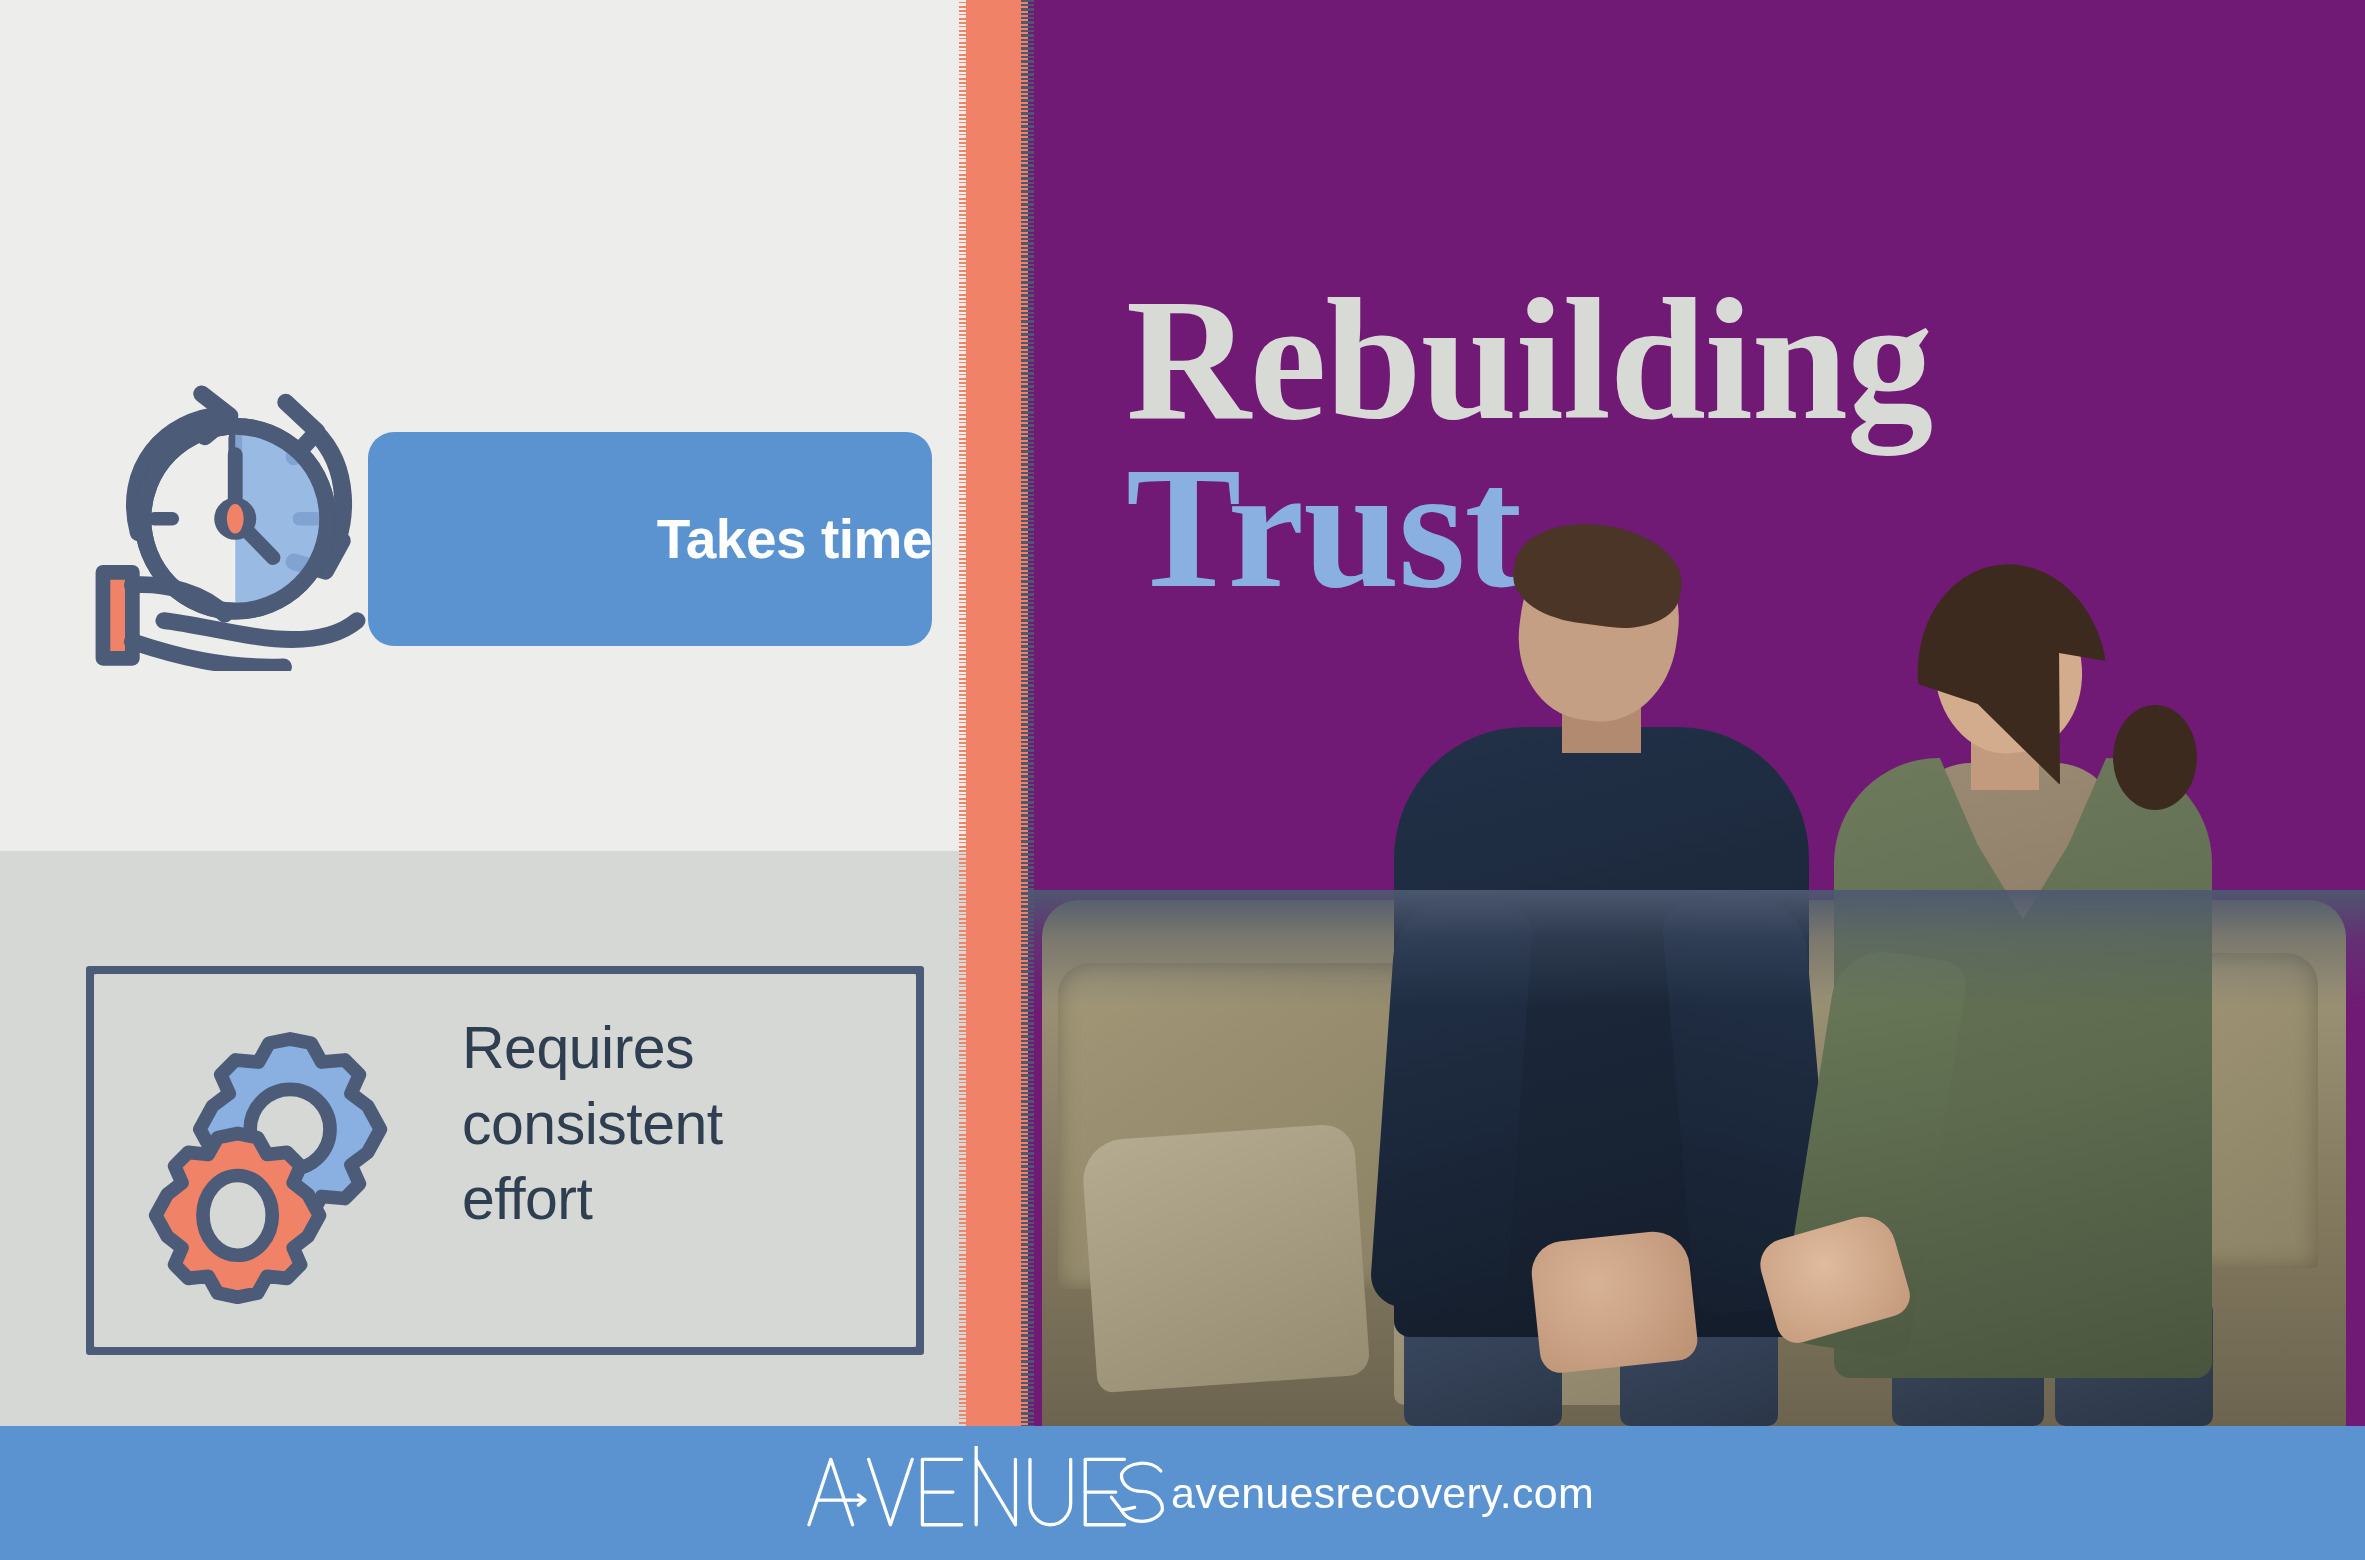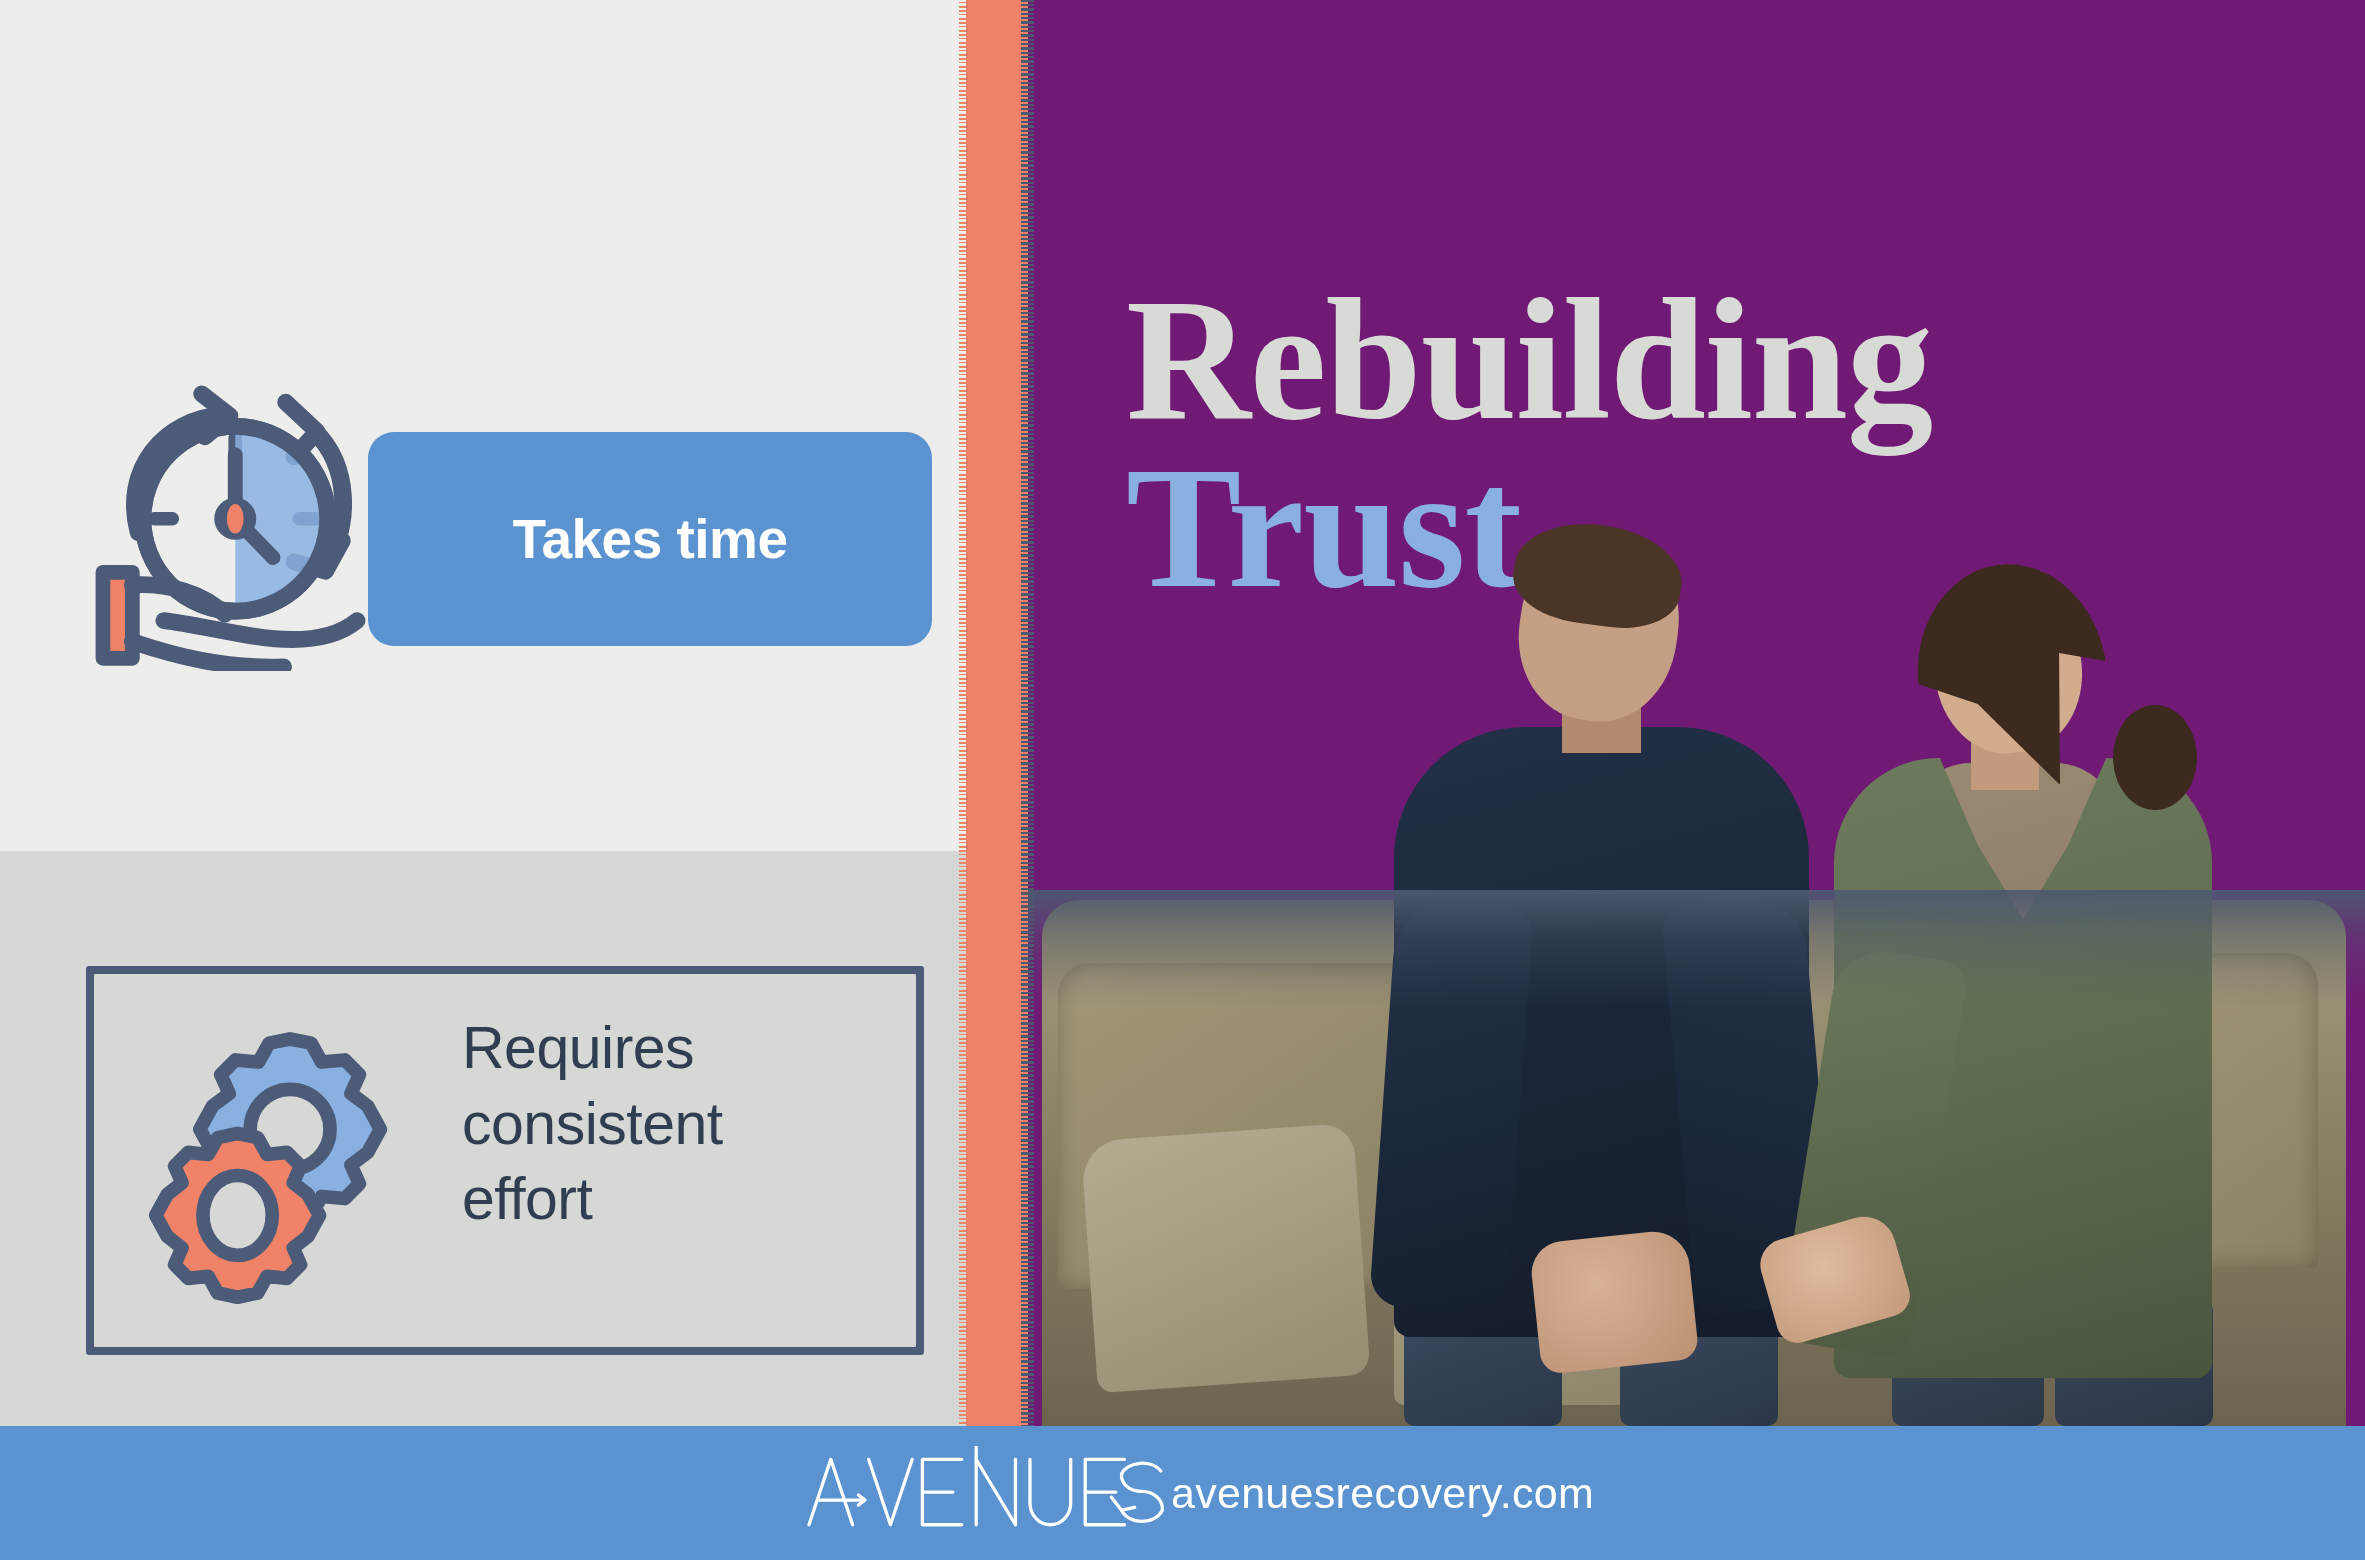--- a/index.html
+++ b/index.html
@@ -221,21 +221,21 @@
     background:linear-gradient(to bottom,rgba(77,89,112,.95) 0%,rgba(77,89,112,.35) 9%,rgba(77,89,112,0) 22%);
     pointer-events:none;
   }
 
   
   .card1{
     position:absolute; left:368px; top:432px;
     width:564px; height:214px;
     background:#5B93D1;
     border-radius:26px;
-    display:flex; align-items:center; justify-content:center;
+    display:flex; align-items:center; justify-content:flex-end;
     z-index:2;
   }
   .card1 .label{
     color:#ffffff; font-size:55px; font-weight:bold; letter-spacing:-0.5px;
   }
 
   .icon-clock{
     position:absolute; left:67px; top:377px;
     width:326px; height:294px; z-index:3;
   }

